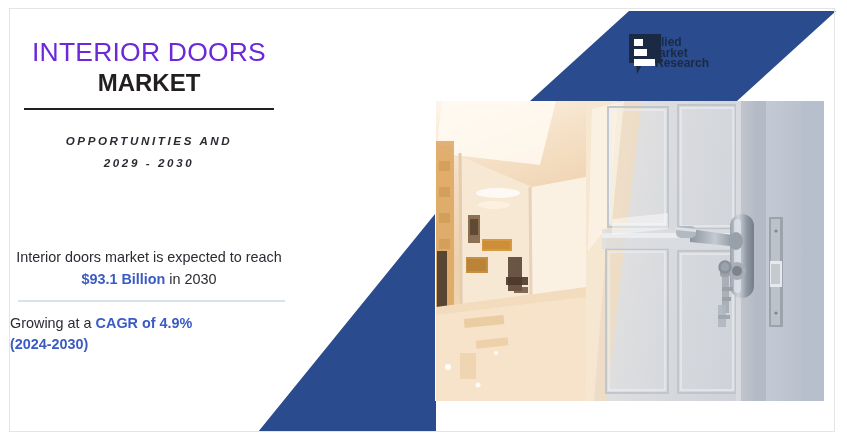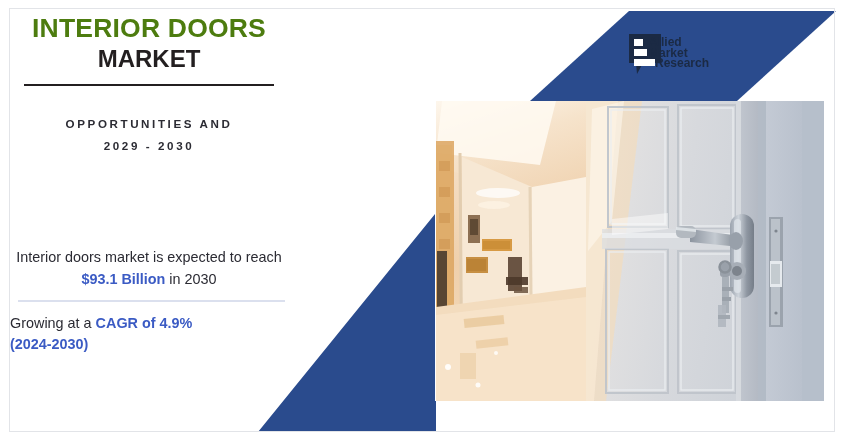--- a/index.html
+++ b/index.html
@@ -42,46 +42,48 @@
   .left-col {
     position: absolute;
     left: 10px;
     top: 14px;
     width: 278px;
     z-index: 4;
     text-align: center;
   }
   .title-main {
     font-size: 26.5px;
-    font-weight: bold;
-    color: #4d7c0f;
+    font-weight: normal;
+    color: #6d28d9;
     letter-spacing: 0.2px;
     line-height: 1.08;
     white-space: nowrap;
+    margin-top: 24px;
   }
   .title-sub {
     font-size: 24px;
     font-weight: bold;
     color: #231f20;
     line-height: 1.15;
     margin-top: 2px;
   }
   .rule-dark {
     width: 250px;
     height: 2px;
     background: #231f20;
     margin: 12px auto 0 auto;
   }
   .forecast {
-    margin-top: 27px;
+    margin-top: 20px;
     font-size: 11.6px;
     font-weight: bold;
     color: #2b2b33;
     letter-spacing: 2.6px;
     line-height: 1.85;
+    font-style: italic;
   }
 
   
   .stmt-one {
     position: absolute;
     left: 10px;
     top: 240px;
     width: 278px;
     z-index: 4;
     text-align: center;

